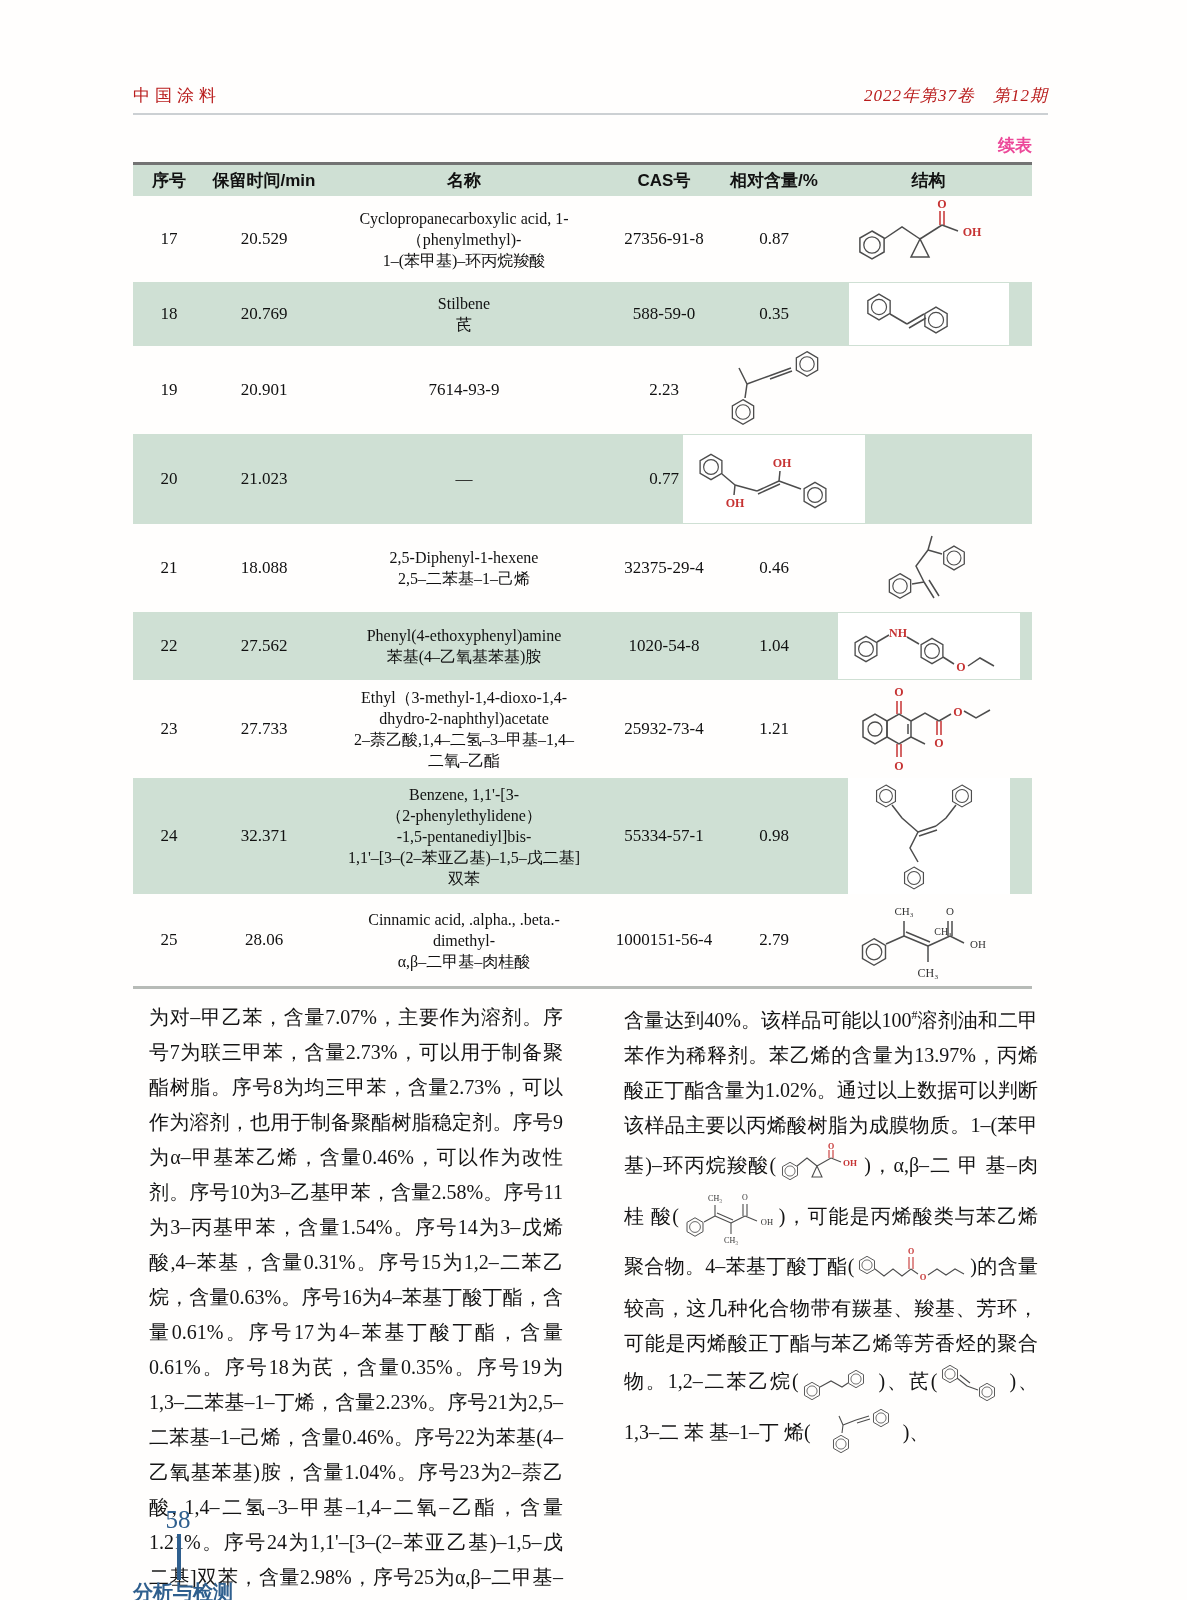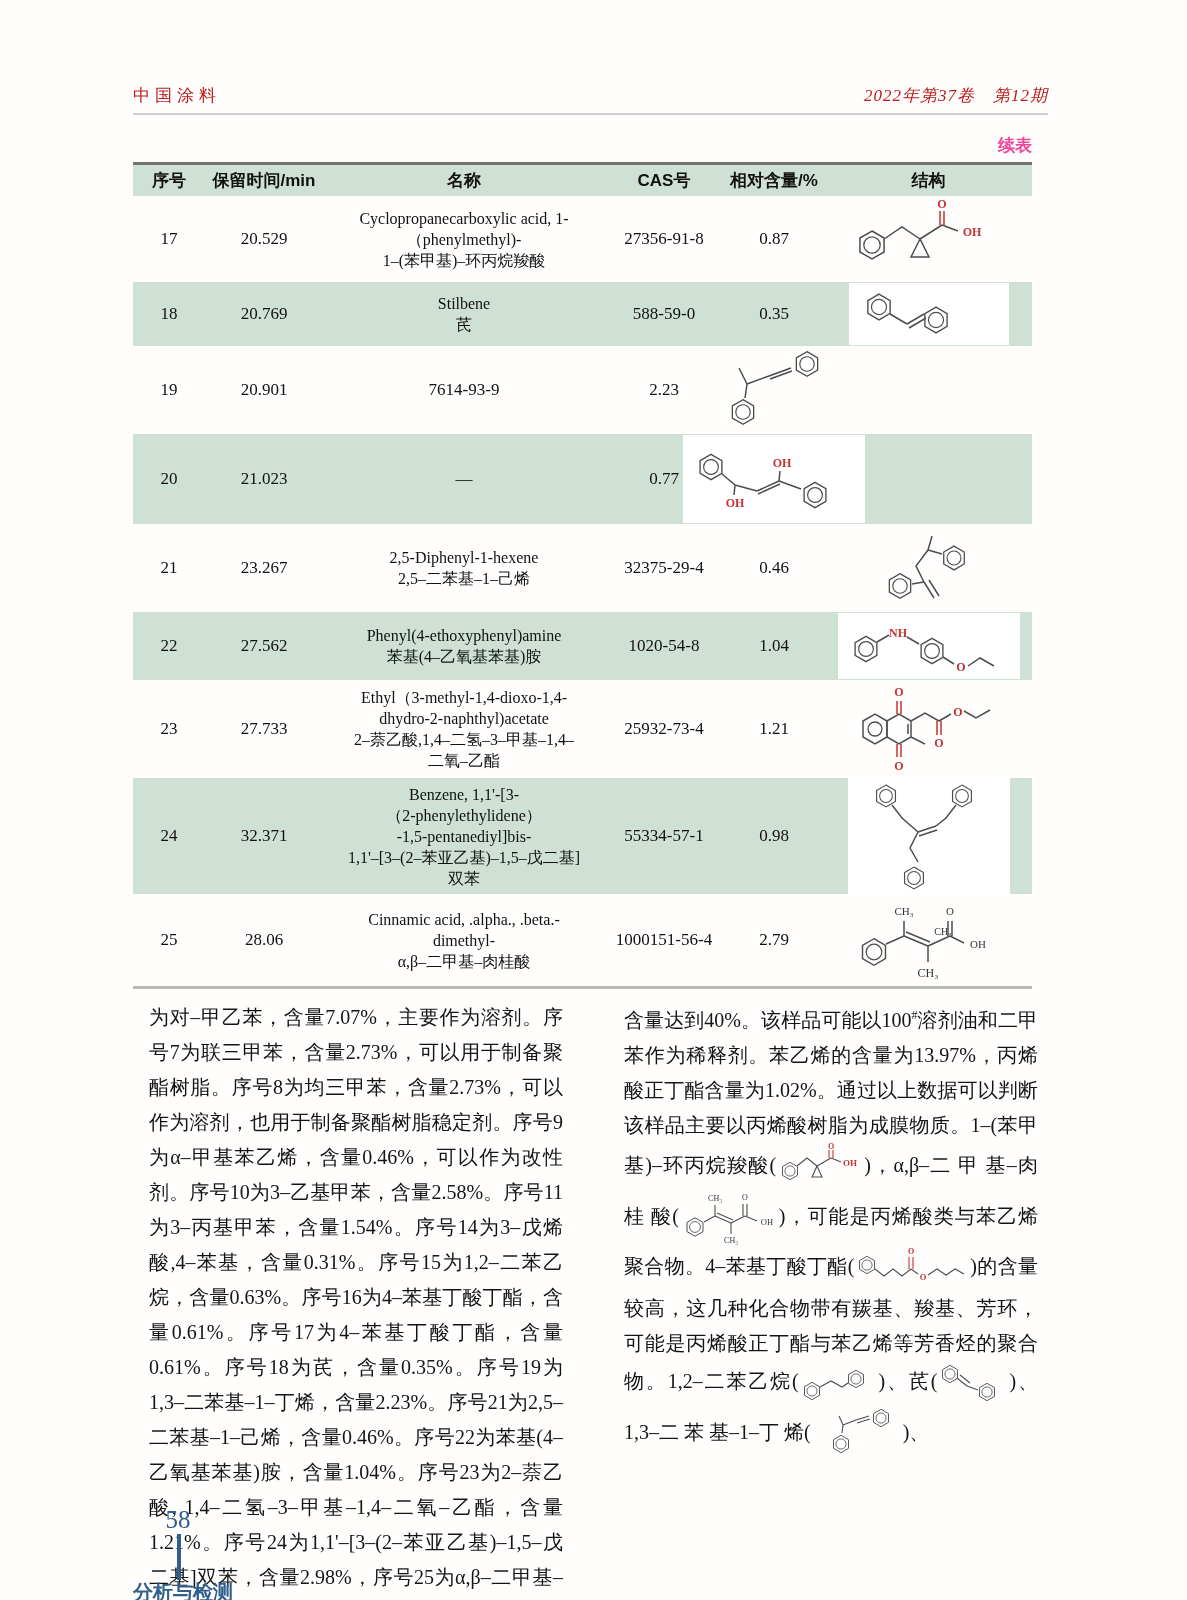--- a/index.html
+++ b/index.html
@@ -155,21 +155,21 @@
           <text x="93" y="30" font-size="12" font-weight="bold" fill="#c63333" text-anchor="middle">OH</text>
           <path d="M90,44 112,52" stroke="#4d4d4d" stroke-width="1.5" fill="none"></path>
           <use href="#bz" transform="translate(126,58) scale(0.9)"></use>
         </svg>
       </div>
         </div>
     </div>
 
     <div class="trow r21">
       <div class="cell num">21</div>
-      <div class="cell num">23.267</div>
+      <div class="cell num">18.088</div>
       <div class="cell name">2,5-Diphenyl-1-hexene
 2,5–二苯基–1–己烯</div>
       <div class="cell num">32375-29-4</div>
       <div class="cell num">0.46</div>
       <div class="cell">
           <div class="sbox">
         <svg class="struct" width="150" height="84" viewBox="0 0 150 84">
           <path d="M78,10 74,24 M74,24 88,28" stroke="#4d4d4d" stroke-width="1.5" fill="none"></path>
           <use href="#bz" transform="translate(100,32) scale(0.85)"></use>
           <path d="M74,24 62,40 62,40 70,56" stroke="#4d4d4d" stroke-width="1.5" fill="none"></path>

